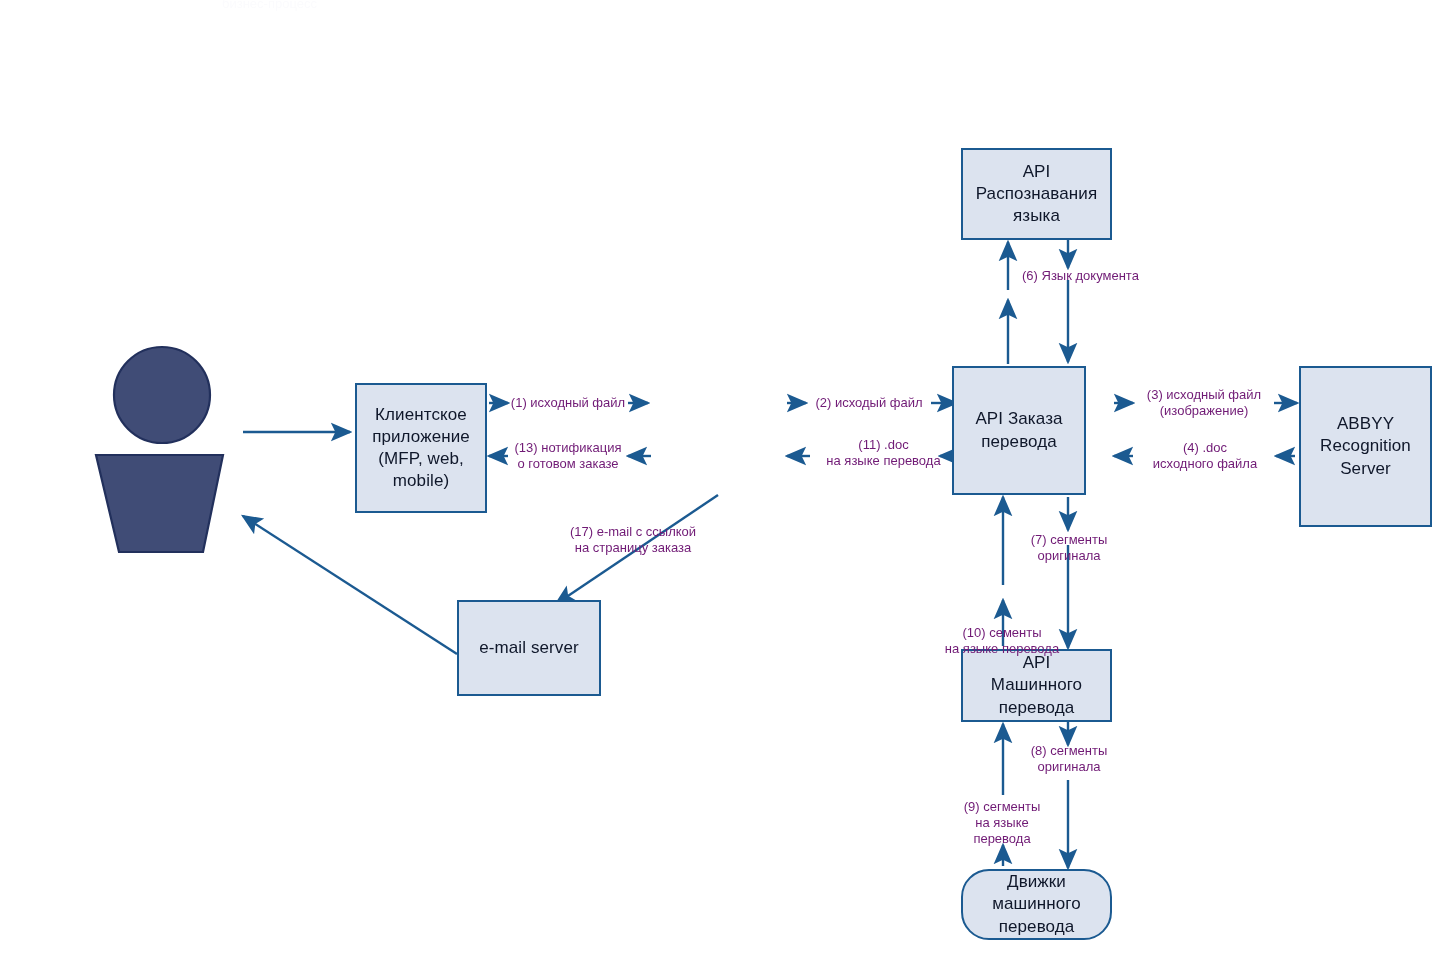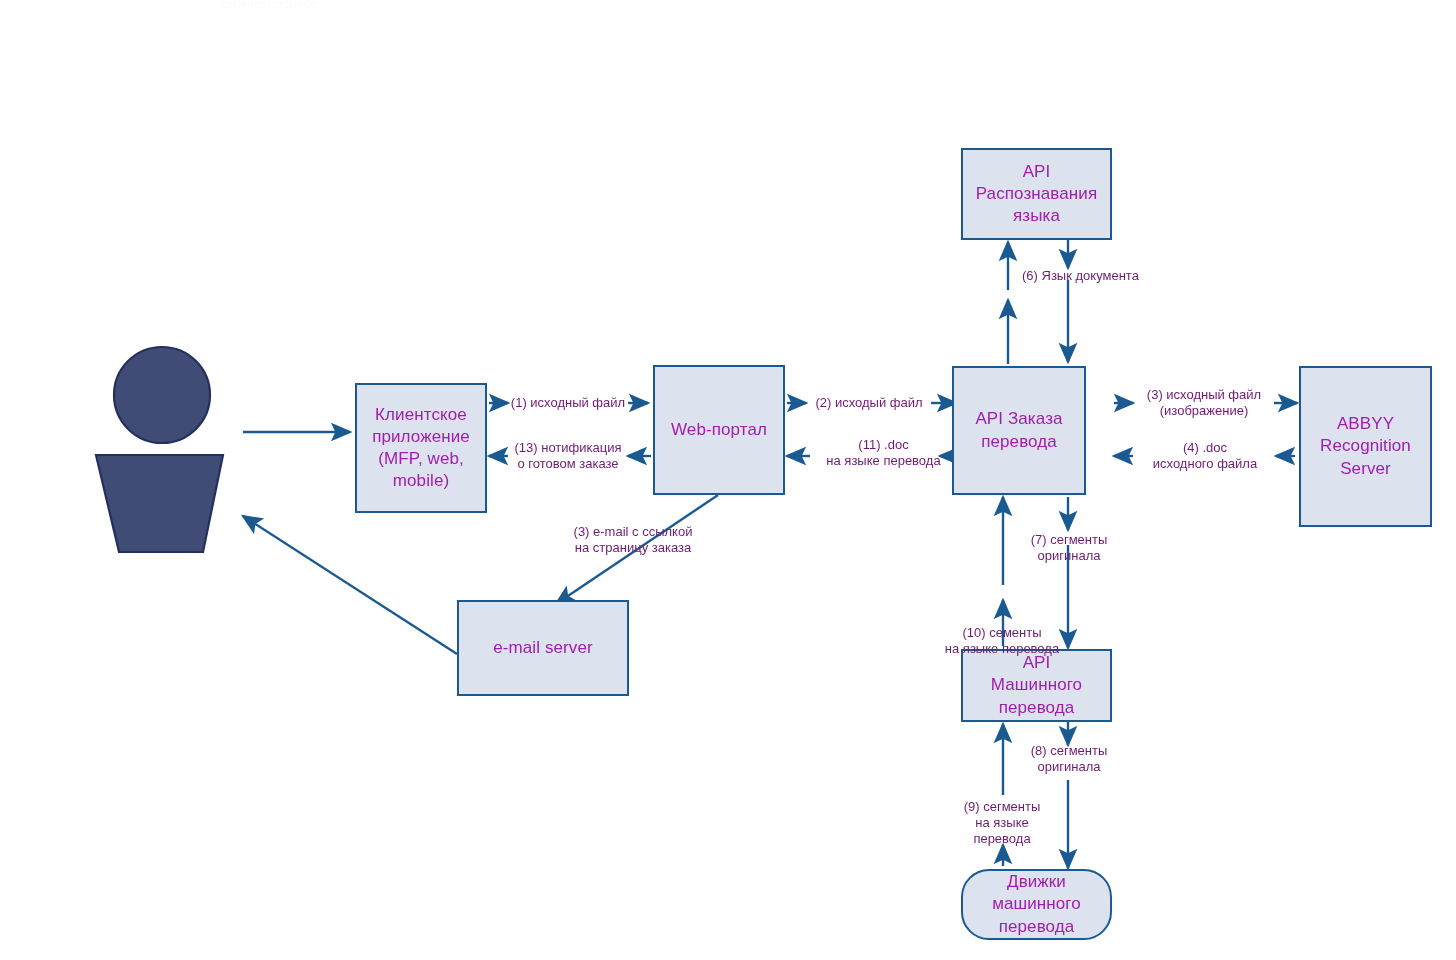--- a/index.html
+++ b/index.html
@@ -15,21 +15,21 @@
 
   .node{
     position:absolute;
     box-sizing:border-box;
     background:#dce3ef;
     border:2px solid #1b5a91;
     display:flex;align-items:center;justify-content:center;
     text-align:center;
     font-size:17px;
     line-height:1.30;
-    color:#a21caf;
+    color:#0f172a;
     letter-spacing:0.1px;
   }
   .node span{display:block;padding:0 4px;}
 
   .lbl{
     position:absolute;
     font-size:13px;
     line-height:1.22;
     color:#701a75;
     text-align:center;
@@ -106,23 +106,20 @@
     <g>
       <circle cx="162" cy="395" r="48" fill="#404c76" stroke="#22305c" stroke-width="2.2"></circle>
       <path d="M96,455 L223,455 L203,552 L119,552 Z" fill="#404c76" stroke="#22305c" stroke-width="2.2"></path>
     </g>
   </svg>
 
   <div class="node" style="left:355px;top:383px;width:132px;height:130px;">
     <span>Клиентское<br>приложение<br>(MFP, web,<br>mobile)</span>
   </div>
 
-  <div class="node" style="left:653px;top:365px;width:132px;height:130px;">
-    <span>Web-портал</span>
-  </div>
 
   <div class="node" style="left:922px;top:366px;width:134px;height:129px;margin-left:30px;">
     <span>API Заказа<br>перевода</span>
   </div>
 
   <div class="node" style="left:961px;top:148px;width:151px;height:92px;">
     <span>API<br>Распознавания<br>языка</span>
   </div>
 
   <div class="node" style="left:1299px;top:366px;width:133px;height:161px;">
@@ -130,21 +127,21 @@
   </div>
 
   <div class="node" style="left:961px;top:649px;width:151px;height:73px;">
     <span>API<br>Машинного<br>перевода</span>
   </div>
 
   <div class="node" style="left:961px;top:869px;width:151px;height:71px;border-radius:28px;">
     <span>Движки<br>машинного<br>перевода</span>
   </div>
 
-  <div class="node" style="left:457px;top:600px;width:172px;height:96px;justify-content:center;">
+  <div class="node" style="left:457px;top:600px;width:144px;height:96px;justify-content:center;">
     <span>e-mail server</span>
   </div>
 
   <div class="lbl" style="left:506px;top:395px;width:124px;"><span>(1) исходный файл</span></div>
 
   <div class="lbl" style="left:806px;top:395px;width:126px;"><span>(2) исходый файл</span></div>
 
   <div class="lbl" style="left:1132px;top:387px;width:144px;"><span>(3) исходный файл</span><br><span>(изображение)</span></div>
 
   <div class="lbl" style="left:1134px;top:440px;width:142px;"><span>(4) .doc</span><br><span class="it">исходного файла</span></div>
@@ -155,17 +152,17 @@
   <div class="lbl" style="left:1015px;top:532px;width:108px;"><span>(7) сегменты</span><br><span class="it">оригинала</span></div>
 
   <div class="lbl" style="left:1017px;top:743px;width:104px;"><span>(8) сегменты</span><br><span>оригинала</span></div>
 
   <div class="lbl" style="left:948px;top:799px;width:108px;"><span>(9) сегменты</span><br><span>на языке</span><br><span>перевода</span></div>
 
   <div class="lbl" style="left:912px;top:586px;width:180px;margin-top:39px;"><span>(10) сементы</span><br><span class="it">на языке перевода</span></div>
 
   <div class="lbl" style="left:812px;top:437px;width:143px;"><span>(11) .doc</span><br><span class="it">на языке перевода</span></div>
 
-  <div class="lbl" style="left:560px;top:524px;width:146px;"><span>(3) e-mail с ссылкой</span><br><span>на страницу заказа</span></div>
+  <div class="lbl" style="left:560px;top:524px;width:146px;"><span>(17) e-mail с ссылкой</span><br><span>на страницу заказа</span></div>
 
   <div class="lbl" style="left:506px;top:440px;width:124px;"><span>(13) нотификация</span><br><span>о готовом заказе</span></div>
 
 </div>
 
 </body></html>

